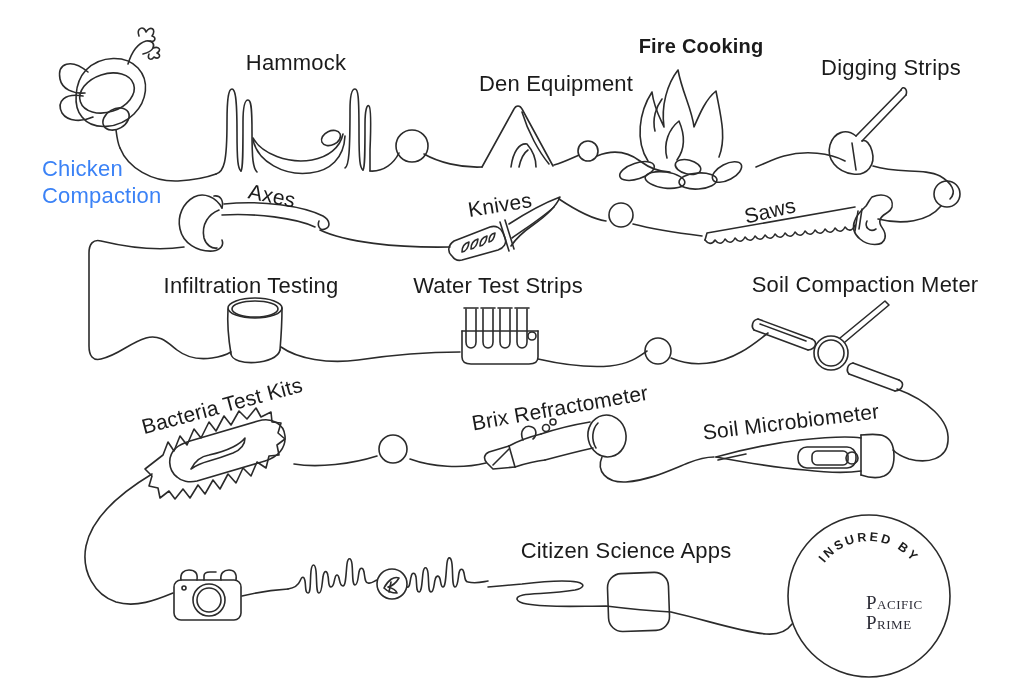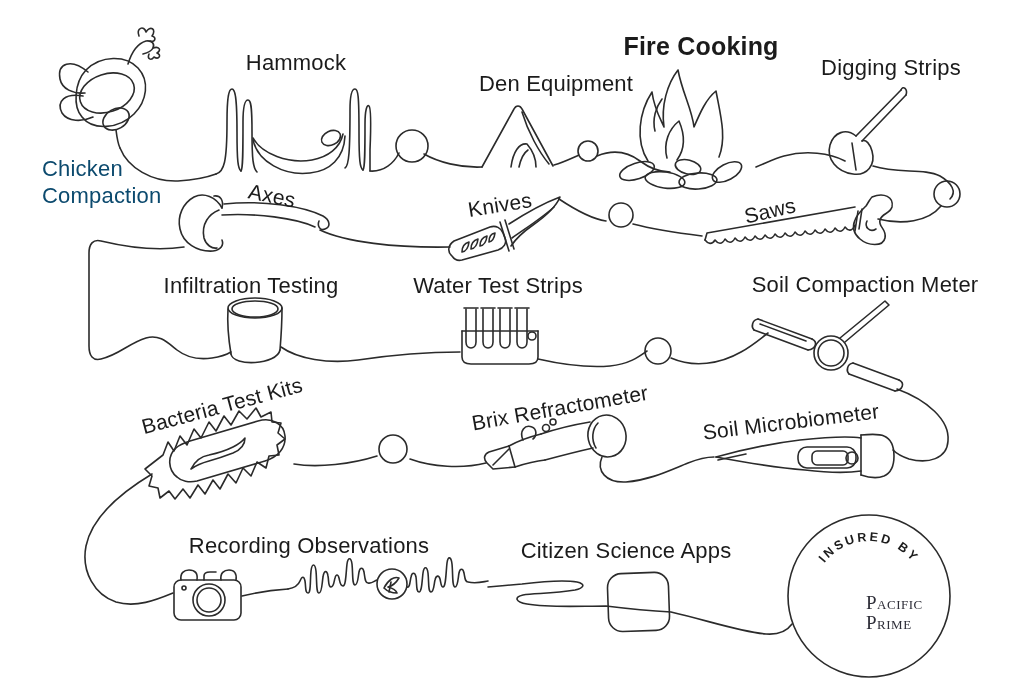--- a/index.html
+++ b/index.html
@@ -6,22 +6,22 @@
   .stage{position:relative;width:1020px;height:696px;background:#ffffff;overflow:hidden;
          font-family:"Liberation Sans",sans-serif;}
   .stage svg{position:absolute;left:0;top:0;}
   .art path,.art circle,.art ellipse,.art rect{fill:none;stroke:#2b2b2b;stroke-width:1.6;
          stroke-linecap:round;stroke-linejoin:round;}
   .art .logo-fill{stroke:none;}
   .art text{stroke:none;}
   .lbl{position:absolute;color:#1b1b1b;white-space:nowrap;font-size:22px;letter-spacing:.2px;
        transform:translate(-50%,-50%) rotate(var(--r,0deg));}
   .lbl.small{font-size:21px;}
-  .lbl.big{font-size:25px;font-weight:600;}
-  .lbl-block{position:absolute;color:#0c4a6e;font-size:22px;line-height:27px;letter-spacing:.2px;}
+  .lbl.big{font-size:20px;font-weight:600;}
+  .lbl-block{position:absolute;color:#3b82f6;font-size:22px;line-height:27px;letter-spacing:.2px;}
   .badge-arc-text{font-weight:600;font-size:12.5px;letter-spacing:2.6px;
        font-family:"Liberation Sans",sans-serif;}
   .brand-text{font-family:"Liberation Serif",serif;font-variant:small-caps;font-size:19px;
        letter-spacing:.5px;}
   .outline-letter{font-family:"Liberation Sans",sans-serif;font-size:46px;
        fill:#ffffff;stroke:#2b2b2b;stroke-width:1.3;}
 </style>
 </head>
 <body>
 
@@ -280,16 +280,15 @@
 <div class="lbl" style="left:891px;top:68px;">Digging Strips</div>
 <div class="lbl small" style="left:272px;top:196px;--r:12deg;">Axes</div>
 <div class="lbl small" style="left:500px;top:205px;--r:-9deg;">Knives</div>
 <div class="lbl small" style="left:770px;top:211px;--r:-13deg;">Saws</div>
 <div class="lbl" style="left:498px;top:286px;">Water Test Strips</div>
 <div class="lbl" style="left:251px;top:286px;">Infiltration Testing</div>
 <div class="lbl" style="left:865px;top:285px;">Soil Compaction Meter</div>
 <div class="lbl small" style="left:222px;top:406px;--r:-15deg;">Bacteria Test Kits</div>
 <div class="lbl small" style="left:560px;top:408px;--r:-10deg;">Brix Refractometer</div>
 <div class="lbl small" style="left:791px;top:422px;--r:-7deg;">Soil Microbiometer</div>
-<div class="lbl" style="left:309px;top:546px;">Recording Observations</div>
 <div class="lbl" style="left:626px;top:551px;">Citizen Science Apps</div>
 
 </div>
 
 </body></html>

